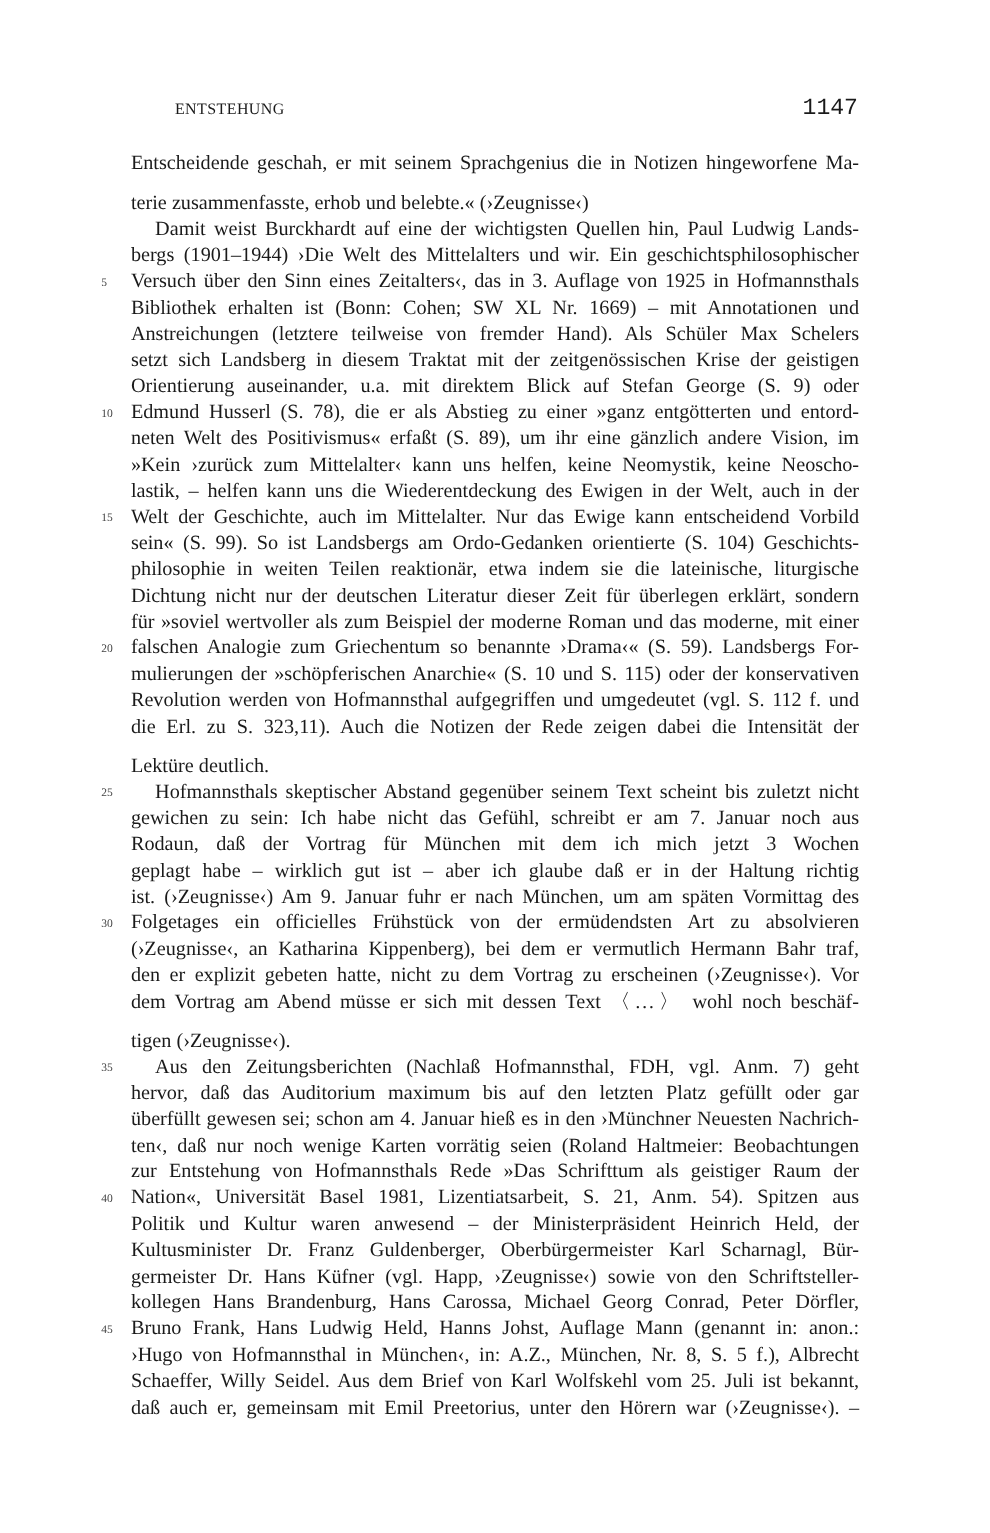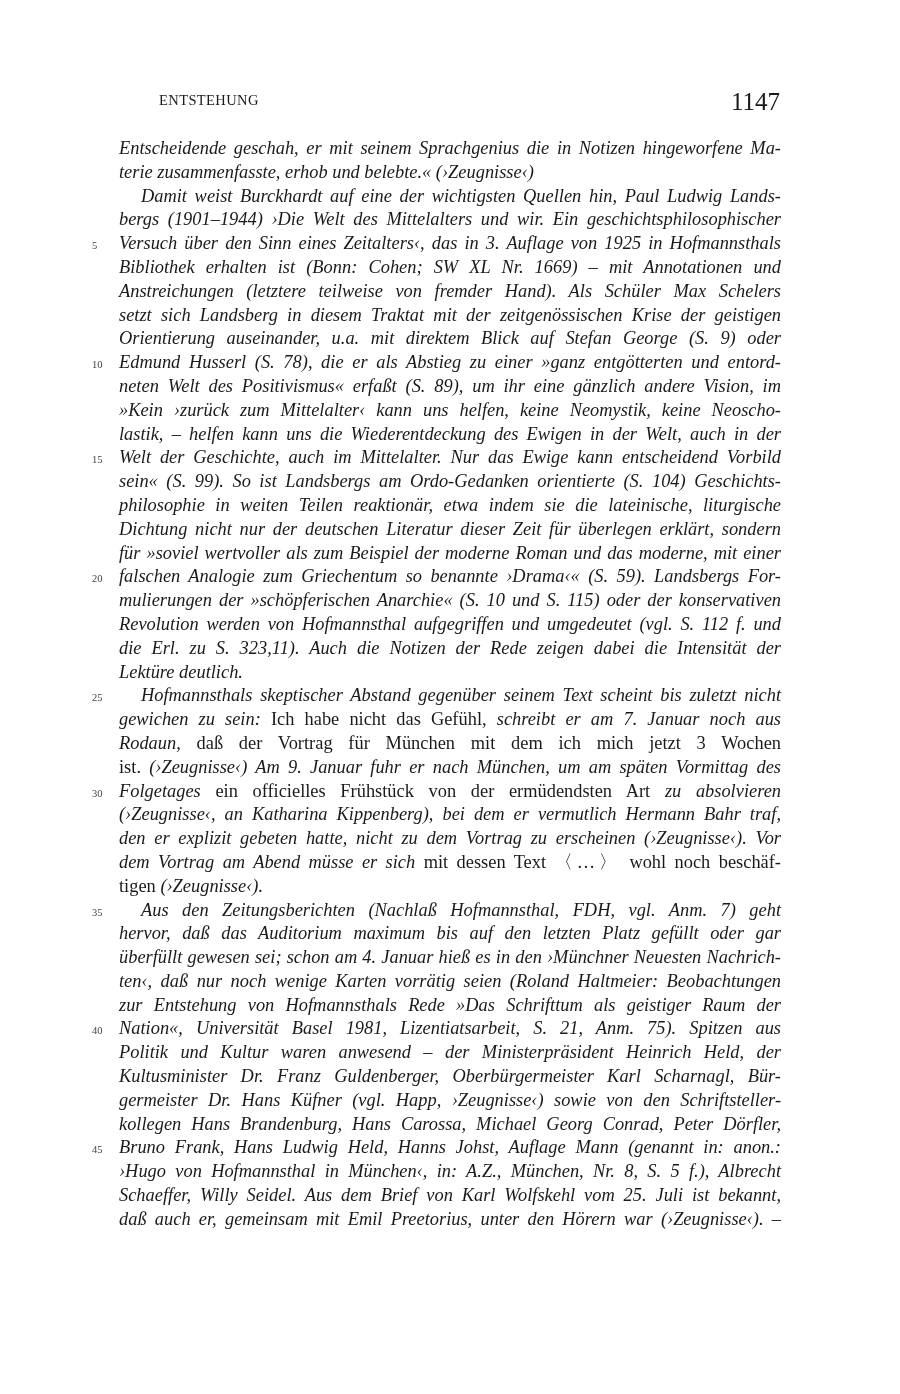--- a/index.html
+++ b/index.html
@@ -3,33 +3,33 @@
   <meta charset="utf-8">
   <style>
     html, body { margin: 0; padding: 0; background: #ffffff; }
     body { width: 900px; height: 1394px; position: relative; overflow: hidden; color: #1a1a1a; }
     .header-left {
       position: absolute; left: 119px; top: 92px;
       font-family: "Liberation Serif", serif; font-size: 14.5px; letter-spacing: 0.4px; margin-left: 40px;
     }
     .header-right {
       position: absolute; right: 120px; top: 88px;
-      font-family: Liberation Serif, serif; font-size: 25px;
+      font-family: Liberation Mono, monospace; font-size: 21px;
     }
     .body-text {
       position: absolute; left: 119px; top: 137px; width: 662px;
       font-family: "Liberation Serif", serif; font-size: 18.4px; line-height: 23.8px;
     }
     .line {
       height: 23.8px; white-space: nowrap; text-align: justify; text-align-last: justify;
       position: relative;
     }
-    .line.last { text-align-last: left; }
+    .line.last { text-align-last: left; margin-top: 12px; }
     .line.indent { padding-left: 22px; }
-    .it { font-style: italic; }
+    .it { }
     .ro { font-style: normal; }
     .lnum {
       position: absolute; left: -27px; top: 2px; width: 16px;
       font-family: "Liberation Serif", serif; font-size: 10.5px; color: #444; font-style: normal;
     }
   </style>
 </head>
 <body>
 
 <div class="header-left">ENTSTEHUNG</div>
@@ -55,32 +55,33 @@
     <div class="line"><span class="it">Dichtung nicht nur der deutschen Literatur dieser Zeit für überlegen erklärt, sondern</span></div>
     <div class="line"><span class="it">für »soviel wertvoller als zum Beispiel der moderne Roman und das moderne, mit einer</span></div>
     <div class="line"><span class="lnum">20</span><span class="it">falschen Analogie zum Griechentum so benannte ›Drama‹« (S. 59). Landsbergs For-</span></div>
     <div class="line"><span class="it">mulierungen der »schöpferischen Anarchie« (S. 10 und S. 115) oder der konservativen</span></div>
     <div class="line"><span class="it">Revolution werden von Hofmannsthal aufgegriffen und umgedeutet (vgl. S. 112 f. und</span></div>
     <div class="line"><span class="it">die Erl. zu S. 323,11). Auch die Notizen der Rede zeigen dabei die Intensität der</span></div>
     <div class="line last"><span class="it">Lektüre deutlich.</span></div>
     <div class="line indent"><span class="lnum">25</span><span class="it">Hofmannsthals skeptischer Abstand gegenüber seinem Text scheint bis zuletzt nicht</span></div>
     <div class="line"><span class="it">gewichen zu sein: </span><span class="ro">Ich habe nicht das Gefühl, </span><span class="it">schreibt er am 7. Januar noch aus</span></div>
     <div class="line"><span class="it">Rodaun, </span><span class="ro">daß der Vortrag für München mit dem ich mich jetzt 3 Wochen</span></div>
+    <div class="line"><span class="ro">geplagt habe – wirklich gut ist – aber ich glaube daß er in der Haltung richtig</span></div>
     <div class="line"><span class="ro">ist. </span><span class="it">(›Zeugnisse‹) Am 9. Januar fuhr er nach München, um am späten Vormittag des</span></div>
     <div class="line"><span class="lnum">30</span><span class="it">Folgetages </span><span class="ro">ein officielles Frühstück von der ermüdendsten Art </span><span class="it">zu absolvieren</span></div>
     <div class="line"><span class="it">(›Zeugnisse‹, an Katharina Kippenberg), bei dem er vermutlich Hermann Bahr traf,</span></div>
     <div class="line"><span class="it">den er explizit gebeten hatte, nicht zu dem Vortrag zu erscheinen (›Zeugnisse‹). Vor</span></div>
     <div class="line"><span class="it">dem Vortrag am Abend müsse er sich </span><span class="ro">mit dessen Text 〈…〉 wohl noch beschäf-</span></div>
     <div class="line last"><span class="ro">tigen </span><span class="it">(›Zeugnisse‹).</span></div>
     <div class="line indent"><span class="lnum">35</span><span class="it">Aus den Zeitungsberichten (Nachlaß Hofmannsthal, FDH, vgl. Anm. 7) geht</span></div>
     <div class="line"><span class="it">hervor, daß das Auditorium maximum bis auf den letzten Platz gefüllt oder gar</span></div>
     <div class="line"><span class="it">überfüllt gewesen sei; schon am 4. Januar hieß es in den ›Münchner Neuesten Nachrich-</span></div>
     <div class="line"><span class="it">ten‹, daß nur noch wenige Karten vorrätig seien (Roland Haltmeier: Beobachtungen</span></div>
     <div class="line"><span class="it">zur Entstehung von Hofmannsthals Rede »Das Schrifttum als geistiger Raum der</span></div>
-    <div class="line"><span class="lnum">40</span><span class="it">Nation«, Universität Basel 1981, Lizentiatsarbeit, S. 21, Anm. 75). Spitzen aus</span></div>
+    <div class="line"><span class="lnum">40</span><span class="it">Nation«, Universität Basel 1981, Lizentiatsarbeit, S. 21, Anm. 54). Spitzen aus</span></div>
     <div class="line"><span class="it">Politik und Kultur waren anwesend – der Ministerpräsident Heinrich Held, der</span></div>
     <div class="line"><span class="it">Kultusminister Dr. Franz Guldenberger, Oberbürgermeister Karl Scharnagl, Bür-</span></div>
     <div class="line"><span class="it">germeister Dr. Hans Küfner (vgl. Happ, ›Zeugnisse‹) sowie von den Schriftsteller-</span></div>
     <div class="line"><span class="it">kollegen Hans Brandenburg, Hans Carossa, Michael Georg Conrad, Peter Dörfler,</span></div>
     <div class="line"><span class="lnum">45</span><span class="it">Bruno Frank, Hans Ludwig Held, Hanns Johst, Auflage Mann (genannt in: anon.:</span></div>
     <div class="line"><span class="it">›Hugo von Hofmannsthal in München‹, in: A.Z., München, Nr. 8, S. 5 f.), Albrecht</span></div>
     <div class="line"><span class="it">Schaeffer, Willy Seidel. Aus dem Brief von Karl Wolfskehl vom 25. Juli ist bekannt,</span></div>
     <div class="line"><span class="it">daß auch er, gemeinsam mit Emil Preetorius, unter den Hörern war (›Zeugnisse‹). –</span></div>
   </div>
 

